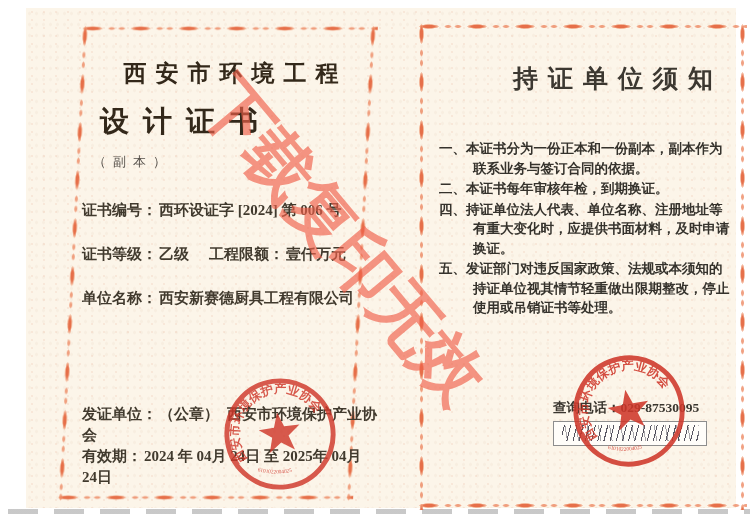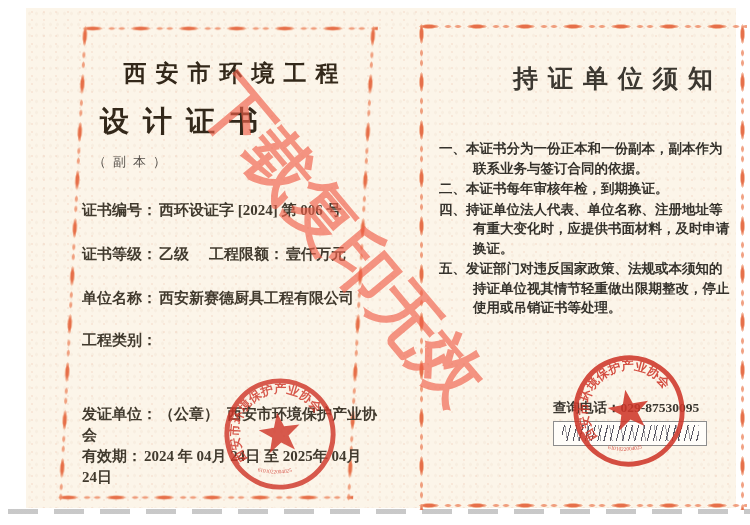--- a/index.html
+++ b/index.html
@@ -97,21 +97,20 @@
 
     <div class="abs row" style="top:236px">
       <span class="lbl">证书等级：</span><span>乙级</span><span class="row2gap"></span><span class="lbl">工程限额：</span><span>壹仟万元</span>
     </div>
 
     <div class="abs row" style="top:280px">
       <span class="lbl">单位名称：</span><span>西安新赛德厨具工程有限公司</span>
     </div>
 
     <div class="abs row flexrow" style="top:322px">
-      <span class="lbl">工程类别：</span>
     </div>
 
     <div class="abs row" style="top:396px">
       <span class="lbl">发证单位：</span><span style="margin-right:8px">（公章）</span><span>西安市环境保护产业协会</span>
     </div>
 
     <div class="abs row" style="top:438px">
       <span class="lbl">有效期：</span><span>2024 年 04月 24日 至 2025年 04月 24日</span>
     </div>
 

